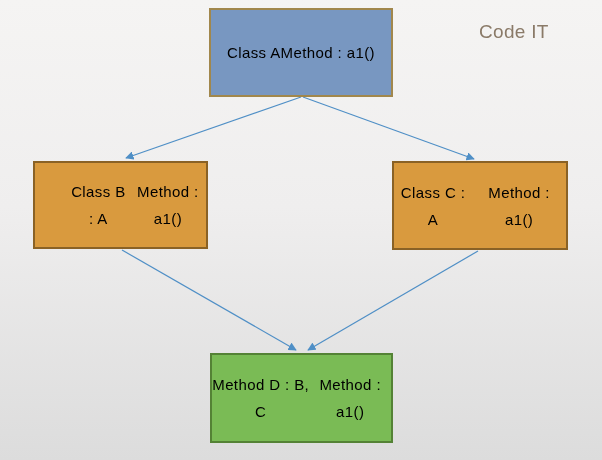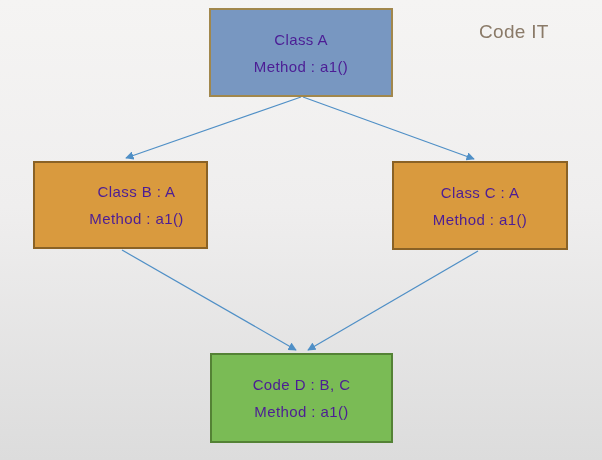--- a/index.html
+++ b/index.html
@@ -22,25 +22,25 @@
     top: 0;
     width: 602px;
     height: 460px;
     pointer-events: none;
   }
   .node {
     position: absolute;
     box-sizing: border-box;
     border: 2px solid #888;
     display: flex;
-    flex-direction: column;
+    flex-direction: row;
     align-items: center;
     justify-content: center;
     text-align: center;
-    color: #4c1d95;
+    color: #000000;
     font-size: 15px;
     line-height: 27px;
     letter-spacing: 0.4px;
   }
   .node-a { left: 209px; top: 8px;   width: 184px; height: 89px; }
   .node-b { left: 33px;  top: 161px; width: 175px; height: 88px; }
   .node-c { left: 392px; top: 161px; width: 176px; height: 89px; }
   .node-d { left: 210px; top: 353px; width: 183px; height: 90px; }
   .watermark {
     position: absolute;
@@ -77,19 +77,19 @@
     <div>Class B : A</div>
     <div>Method : a1()</div>
   </div>
 
   <div class="node node-c" style="background-color: rgb(217, 154, 62); border-color: rgb(138, 98, 38);">
     <div>Class C : A</div>
     <div>Method : a1()</div>
   </div>
 
   <div class="node node-d" style="background-color: rgb(122, 187, 85); border-color: rgb(84, 130, 53);">
-    <div>Code D : B, C</div>
+    <div>Method D : B, C</div>
     <div>Method : a1()</div>
   </div>
 
   <div class="watermark" style="color: rgb(138, 122, 104);">Code IT</div>
 
 </div>
 
 </body></html>

